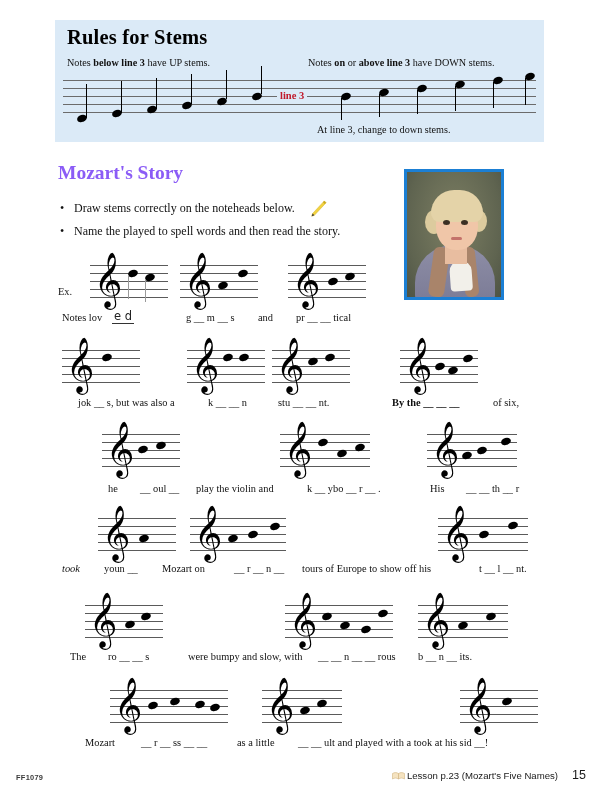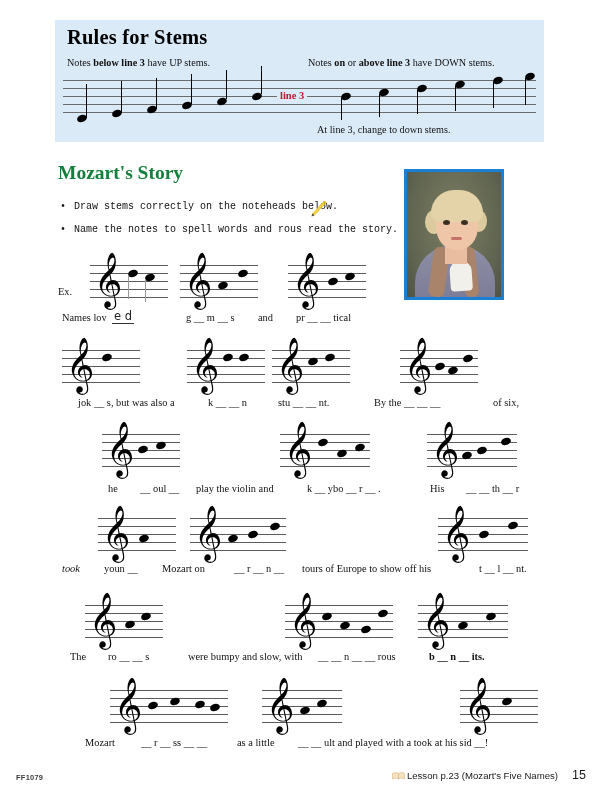--- a/index.html
+++ b/index.html
@@ -73,27 +73,26 @@
     color: #c0192b; font-weight: bold;
     font-size: 10.5px;
     font-family: "Liberation Serif","DejaVu Serif",serif;
     background: #dbeaf7;
     padding: 0 3px;
   }
 
   
   #story-title {
     position: absolute; left: 58px; top: 162px;
-    font-weight: bold; font-size: 19.5px; color: #15803d; text-align: right;
+    font-weight: bold; font-size: 19.5px; color: #8b5cf6; text-align: right;
   }
   .bullet-row {
     position: absolute;
-    font-size: 10px; color: #111;
+    font-size: 12px; color: #111;
     white-space: nowrap;
-    font-family: Liberation Mono, monospace;
   }
   .bullet-row .dot {
     display: inline-block; width: 14px;
     color: #111;
   }
   #bullet-1 { left: 60px; top: 201px; }
   #bullet-2 { left: 60px; top: 224px; }
 
   #pencil-icon {
     position: absolute; left: 309px; top: 200px;
@@ -289,21 +288,21 @@
 
     <div class="rule-line" id="rule-bottom">At line 3, change to down stems.</div>
   </div>
 
   <div id="story-title">Mozart's Story</div>
 
   <div class="bullet-row" id="bullet-1">
     <span class="dot">•</span><span>Draw stems correctly on the noteheads below.</span>
   </div>
   <div class="bullet-row" id="bullet-2">
-    <span class="dot">•</span><span>Name the notes to spell words and rous read the story.</span>
+    <span class="dot">•</span><span>Name the played to spell words and then read the story.</span>
   </div>
 
   <svg id="pencil-icon" viewBox="0 0 20 20">
     <polygon points="17,1 19,3 6,17 3,18 4,15" fill="#f2d23f" stroke="#d8b62c" stroke-width="0.6"></polygon>
     <polygon points="3,18 4,15 6,17" fill="#3a3a3a"></polygon>
     <polygon points="17,1 19,3 17.5,4.5 15.5,2.5" fill="#c9a91f"></polygon>
   </svg>
 
   <div id="portrait">
     <div class="bg"></div>
@@ -532,51 +531,51 @@
   <div class="staff" style="left:460px; top:690px; width:78px; height:33px;">
     <div class="ln" style="top:0;"></div>
       <div class="ln" style="top:8px;"></div>
       <div class="ln" style="top:16px;"></div>
       <div class="ln" style="top:24px;"></div>
       <div class="ln" style="top:32px;"></div>
     <div class="clef" style="left:4px; top:-10px; font-size:48px;">𝄞</div>
     <div class="nh" style="left:42px; top:8px;"></div>
   </div>
 
-  <div class="ans-text" style="left:62px;  top:312px;">Names lov</div>
+  <div class="ans-text" style="left:62px;  top:312px;">Notes lov</div>
   <div class="ans-text hand" style="left:112px; top:309px;">e d</div>
   <div class="ans-text" style="left:186px; top:312px;">g __ m __ s</div>
   <div class="ans-text" style="left:258px; top:312px;">and</div>
   <div class="ans-text" style="left:296px; top:312px;">pr __ __ tical</div>
 
   <div class="ans-text" style="left:78px;  top:397px;">jok __ s, but was also a</div>
   <div class="ans-text" style="left:208px; top:397px;">k __ __ n</div>
   <div class="ans-text" style="left:278px; top:397px;">stu __ __ nt.</div>
-  <div class="ans-text" style="left:374px; top:397px;">By the __ __ __</div>
+  <div class="ans-text" style="left:392px; top:397px;font-weight:bold;">By the __ __ __</div>
   <div class="ans-text" style="left:493px; top:397px;">of six,</div>
 
   <div class="ans-text" style="left:108px; top:483px;">he</div>
   <div class="ans-text" style="left:140px; top:483px;">__ oul __</div>
   <div class="ans-text" style="left:196px; top:483px;">play the violin and</div>
   <div class="ans-text" style="left:307px; top:483px;">k __ ybo __ r __ .</div>
   <div class="ans-text" style="left:430px; top:483px;">His</div>
   <div class="ans-text" style="left:466px; top:483px;">__ __ th __ r</div>
 
   <div class="ans-text" style="left:62px;  top:563px;font-style:italic;">took</div>
   <div class="ans-text" style="left:104px; top:563px;">youn __</div>
   <div class="ans-text" style="left:162px; top:563px;">Mozart on</div>
   <div class="ans-text" style="left:234px; top:563px;">__ r __ n __</div>
   <div class="ans-text" style="left:302px; top:563px;">tours of Europe to show off his</div>
   <div class="ans-text" style="left:479px; top:563px;">t __ l __ nt.</div>
 
   <div class="ans-text" style="left:70px;  top:651px;">The</div>
   <div class="ans-text" style="left:108px; top:651px;">ro __ __ s</div>
   <div class="ans-text" style="left:188px; top:651px;">were bumpy and slow, with</div>
   <div class="ans-text" style="left:318px; top:651px;">__ __ n __ __ rous</div>
-  <div class="ans-text" style="left:429px; top:651px;font-weight:bold;">b __ n __ its.</div>
+  <div class="ans-text" style="left:418px; top:651px;">b __ n __ its.</div>
 
   <div class="ans-text" style="left:85px;  top:737px;text-align:center;">Mozart</div>
   <div class="ans-text" style="left:141px; top:737px;">__ r __ ss __ __</div>
   <div class="ans-text" style="left:237px; top:737px;">as a little</div>
   <div class="ans-text" style="left:298px; top:737px;">__ __ ult and played with a took at his sid __!</div>
 
   <div id="footer-code">FF1079</div>
 
   <div id="footer-lesson">
     <svg id="book-icon" viewBox="0 0 26 16">

